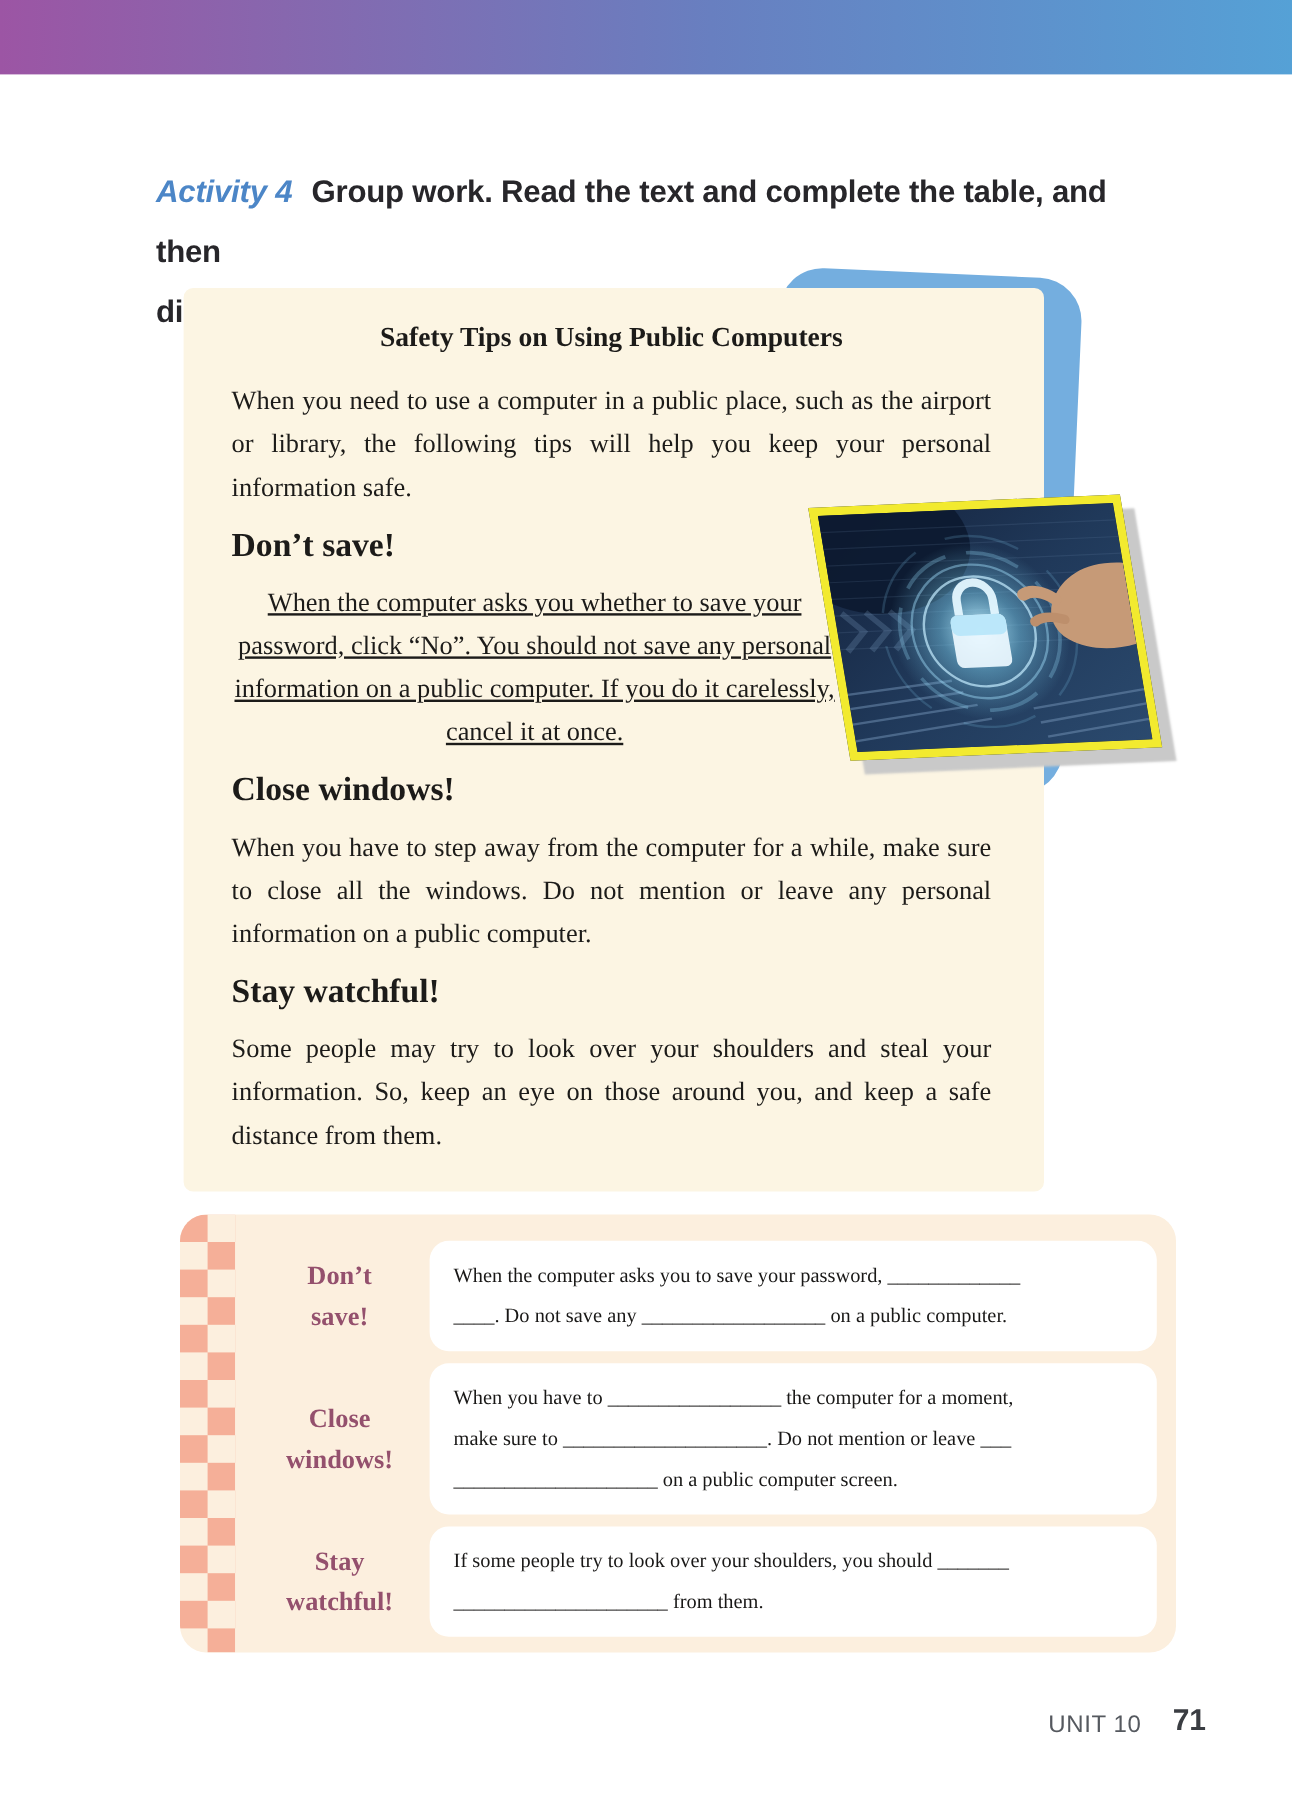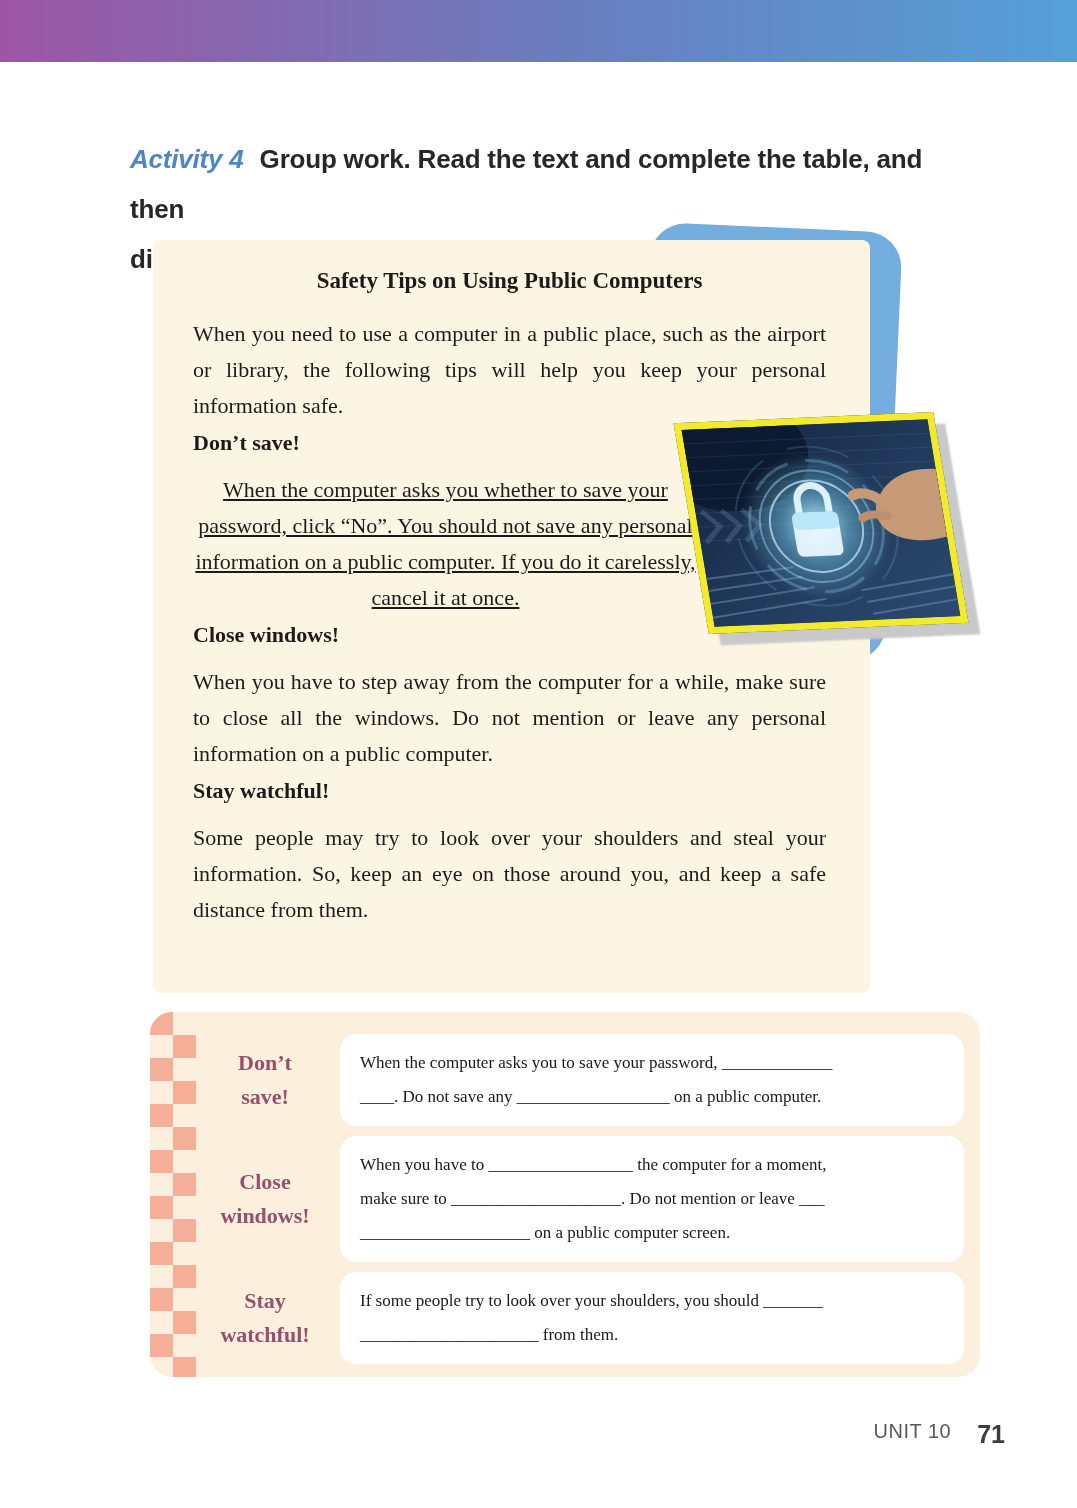--- a/index.html
+++ b/index.html
@@ -40,21 +40,21 @@
     font-family:"Liberation Serif",serif;color:#1c1b19;
   }
   .tip-title{
     text-align:center;font-size:23px;font-weight:700;line-height:30px;
     margin:0 0 20px 0;
   }
   .tip-card p{
     margin:12px 0 0 0;font-size:22px;line-height:36px;text-align:justify;
   }
   .tip-card h3{
-    margin:2px 0 0 0;font-size:22px;line-height:34px;font-weight:700;
+    margin:14px 0 0 0;font-size:28px;line-height:34px;font-weight:700;
   }
   p.beside-photo{width:505px;text-align:center;text-decoration:underline;}
 
   
   .photo-frame{
     position:absolute;left:538px;top:177px;z-index:2;margin:0;
     width:246px;height:198px;
     border:7px solid #f2ea2f;
     background:#16253f;
     transform:rotate(-2.5deg) skewX(7deg);
@@ -68,41 +68,41 @@
     position:absolute;left:150px;top:1012px;width:830px;height:365px;
     background:#fcefde;border-radius:22px;overflow:hidden;
     box-sizing:border-box;
   }
   .checker{
     position:absolute;left:0;top:0;bottom:0;width:46px;
     background-image:conic-gradient(#f5af98 0 25%,transparent 25% 50%,#f5af98 50% 75%,transparent 75%);
     background-size:46px 46px;background-position:-23px 0;
   }
   .rows{
-    position:absolute;left:40px;top:22px;right:16px;
+    position:absolute;left:58px;top:22px;right:16px;
     display:flex;flex-direction:column;gap:10px;
   }
   .trow{display:flex;align-items:center;}
   .tlabel{
     width:150px;flex:0 0 150px;text-align:center;
     font-family:"Liberation Serif",serif;font-weight:700;
     font-size:22px;line-height:34px;color:#94506d;
   }
   .tlabel span{display:block;}
   .tcell{
     flex:1;background:#ffffff;border-radius:16px;
     padding:12px 20px;box-sizing:border-box;
     font-family:"Liberation Serif",serif;font-size:17px;line-height:34px;color:#191817;
   }
   .tline{white-space:nowrap;}
 
   
   .page-footer{
     position:absolute;top:1420px;right:72px;
-    display:flex;align-items:flex-start;gap:26px;
+    display:flex;align-items:flex-end;gap:26px;
   }
   .unit-label{font-size:20px;color:#55595f;letter-spacing:0.5px;}
   .page-number{font-size:25px;font-weight:700;color:#3a3d42;}
 </style>
 </head>
 <body>
 
 <div class="header-bar"></div>
 
 <div class="activity-heading">

